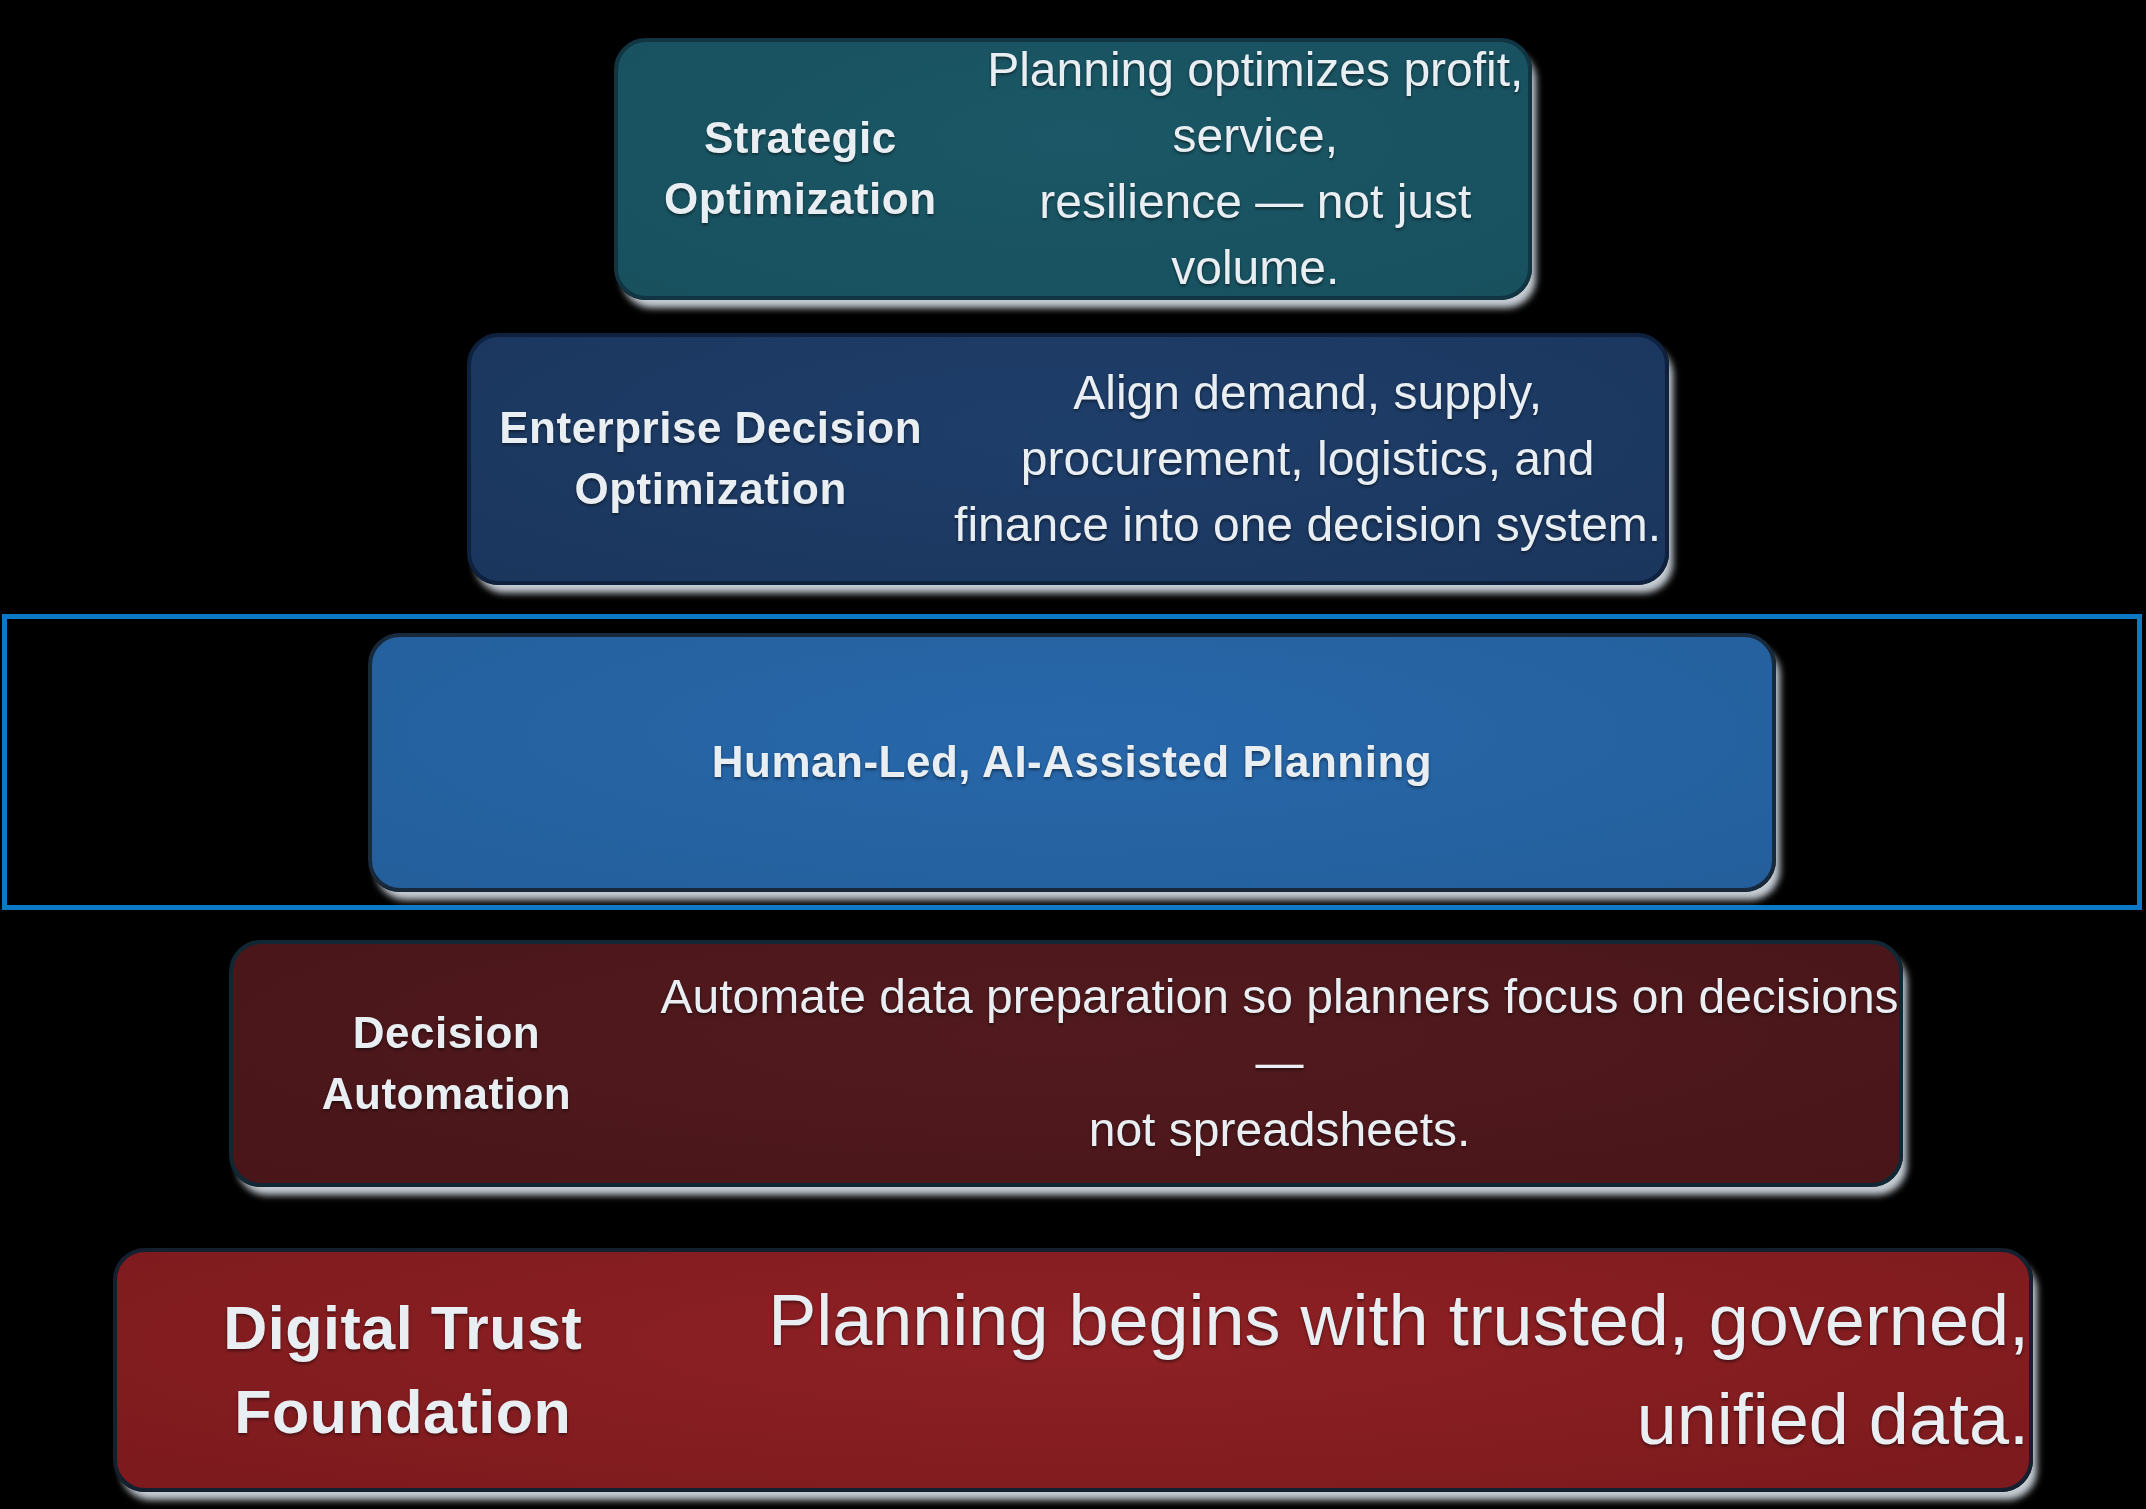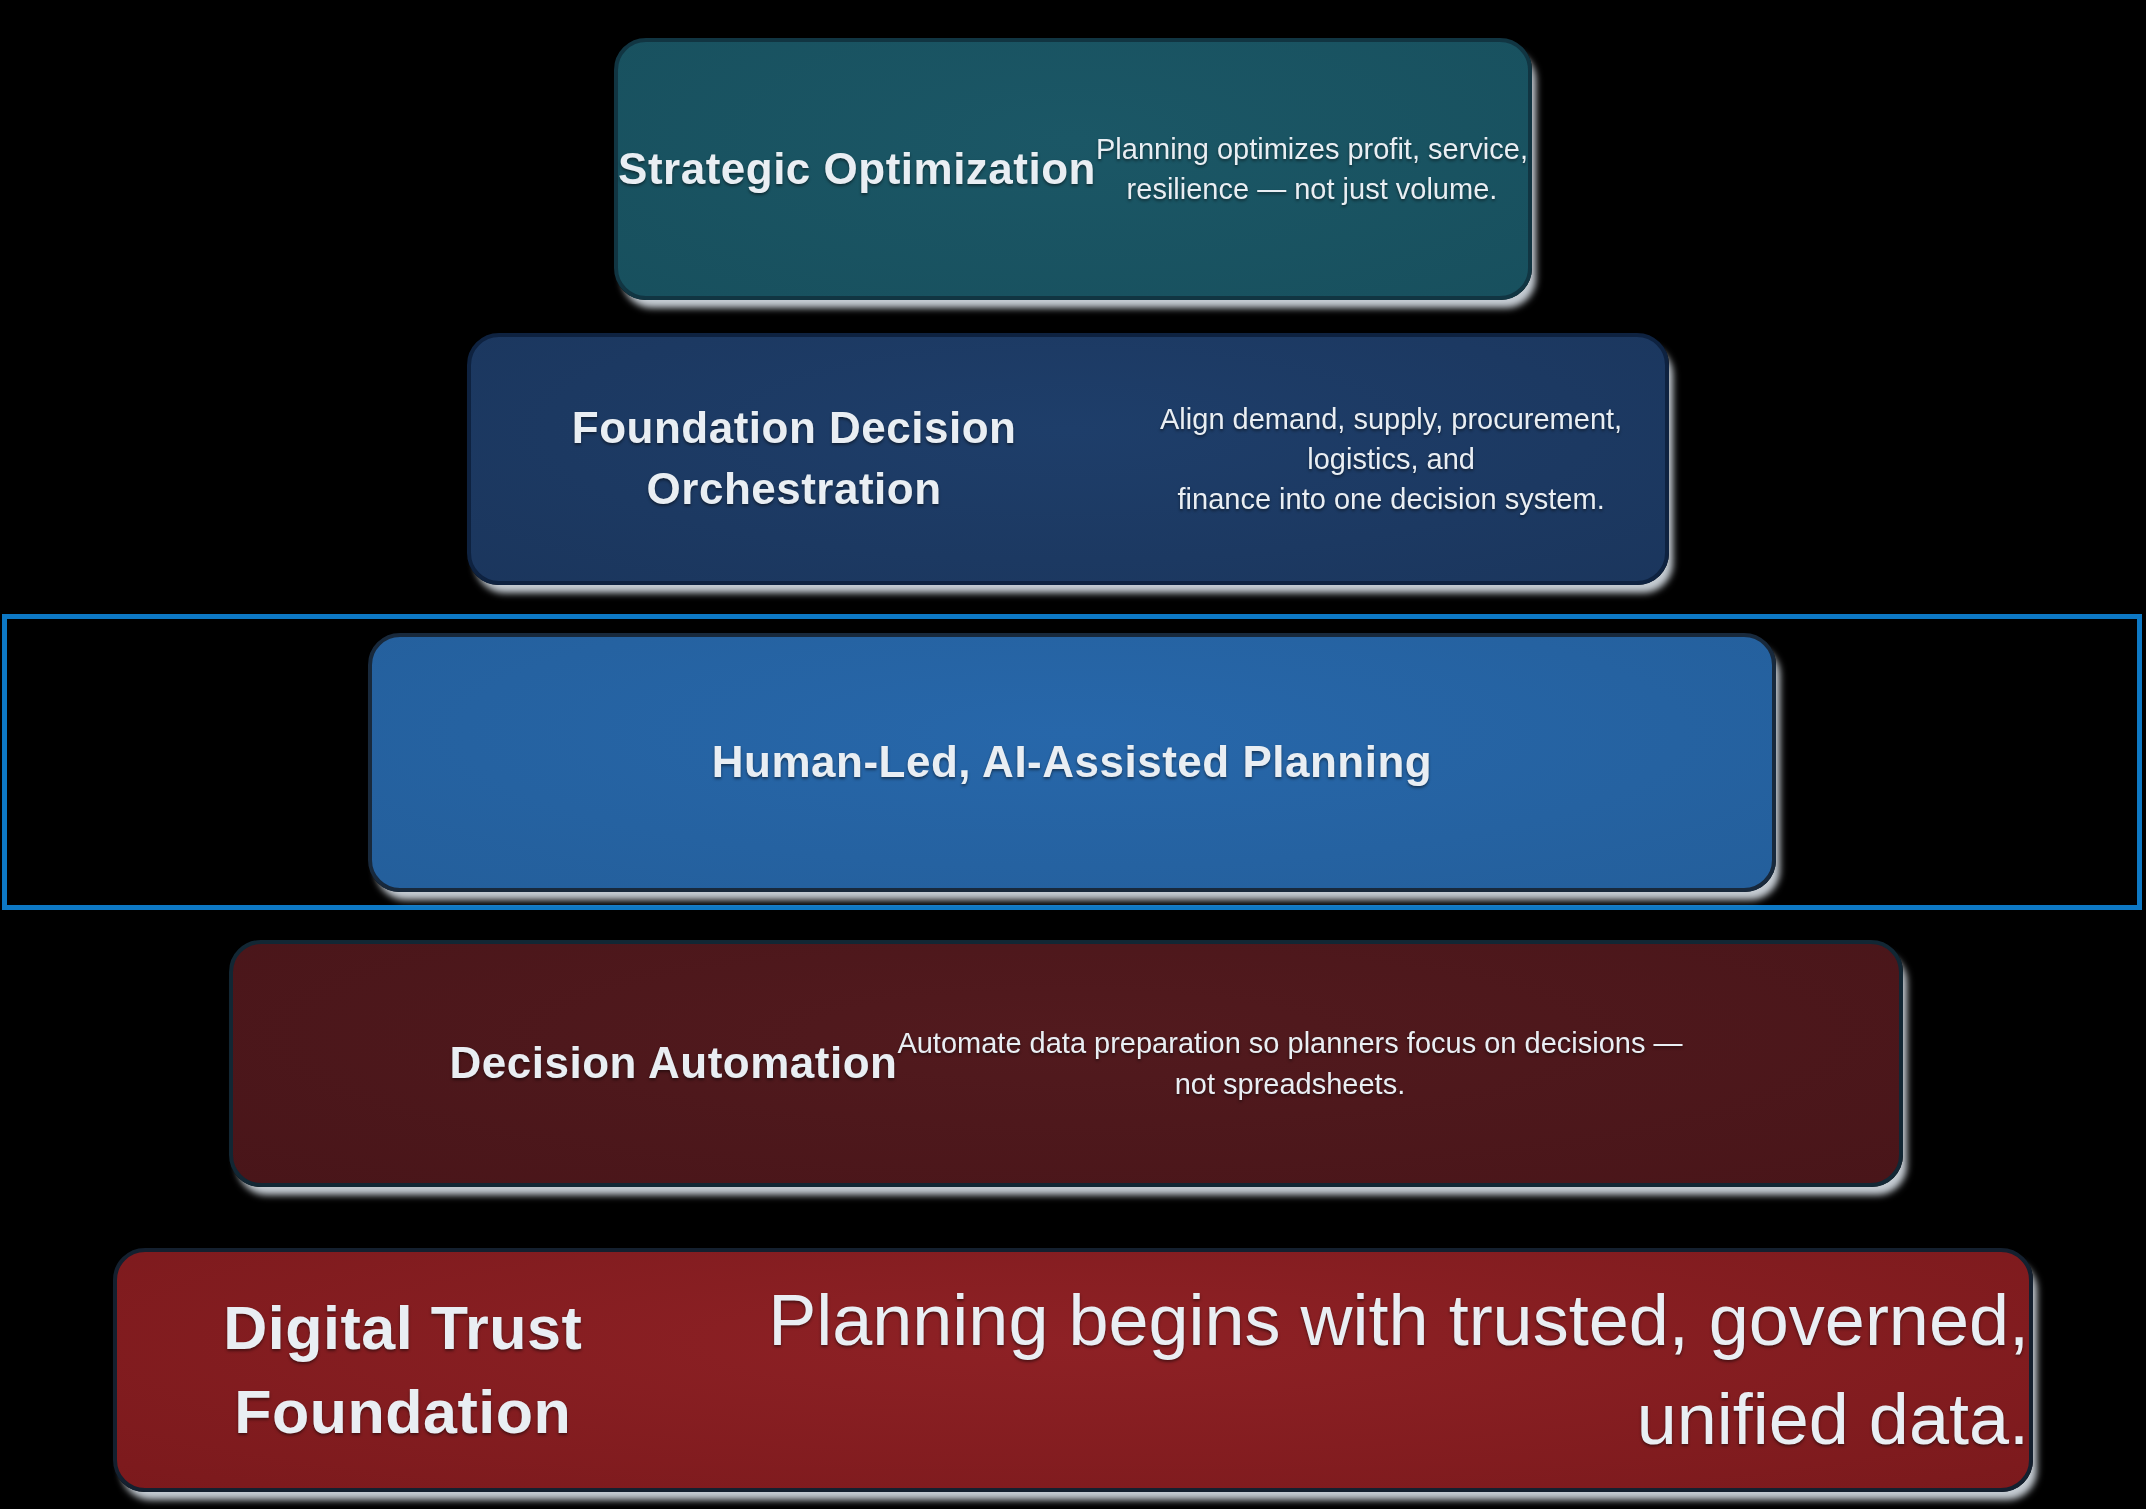--- a/index.html
+++ b/index.html
@@ -42,21 +42,21 @@
     text-shadow: 0 2px 3px rgba(0,0,0,0.45);
   }
   .layer-title {
     font-weight: 700;
     font-size: 44px;
     line-height: 1.38;
     letter-spacing: 0.5px;
   }
   .layer-body {
     font-weight: 400;
-    font-size: 29px;
+    font-size: 48px;
     line-height: 1.38;
     white-space: pre-line;
   }
 
   .layer-1 { left: 614px; top: 38px;  width: 918px;  height: 262px; }
   .layer-2 { left: 467px; top: 333px; width: 1202px; height: 252px; }
   .layer-3 { left: 368px; top: 633px; width: 1408px; height: 259px; }
   .layer-4 { left: 229px; top: 940px; width: 1674px; height: 247px; }
   .layer-5 { left: 113px; top: 1248px; width: 1920px; height: 244px; }
 
@@ -70,21 +70,21 @@
 
   <div class="highlight-band" style="--hl-color: #0d78c4;"></div>
 
   <div class="layer layer-1" style="--bg-center: #1b5766; --bg-edge: #154a57; --border-color: #113542;">
     <div class="layer-title">Strategic Optimization</div>
     <div class="layer-body">Planning optimizes profit, service,
 resilience — not just volume.</div>
   </div>
 
   <div class="layer layer-2" style="--bg-center: #1e3e6a; --bg-edge: #182f52; --border-color: #0e2240;">
-    <div class="layer-title">Foundation Decision Orchestration</div>
+    <div class="layer-title">Enterprise Decision Optimization</div>
     <div class="layer-body">Align demand, supply, procurement, logistics, and
 finance into one decision system.</div>
   </div>
 
   <div class="layer layer-3" style="--bg-center: #2767aa; --bg-edge: #21588f; --border-color: #18293c;">
     <div class="layer-title">Human-Led, AI-Assisted Planning</div>
   </div>
 
   <div class="layer layer-4" style="--bg-center: #521a1e; --bg-edge: #411115; --border-color: #122734;">
     <div class="layer-title">Decision Automation</div>

